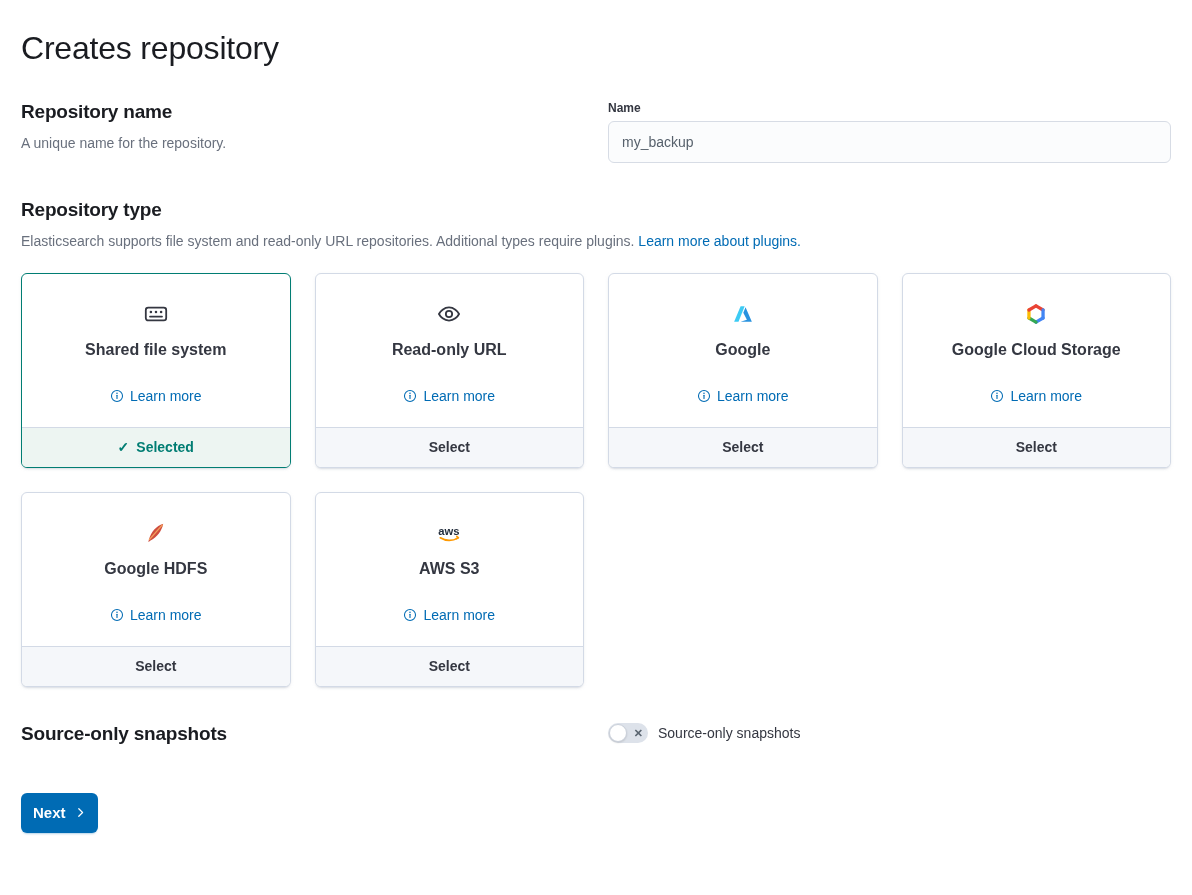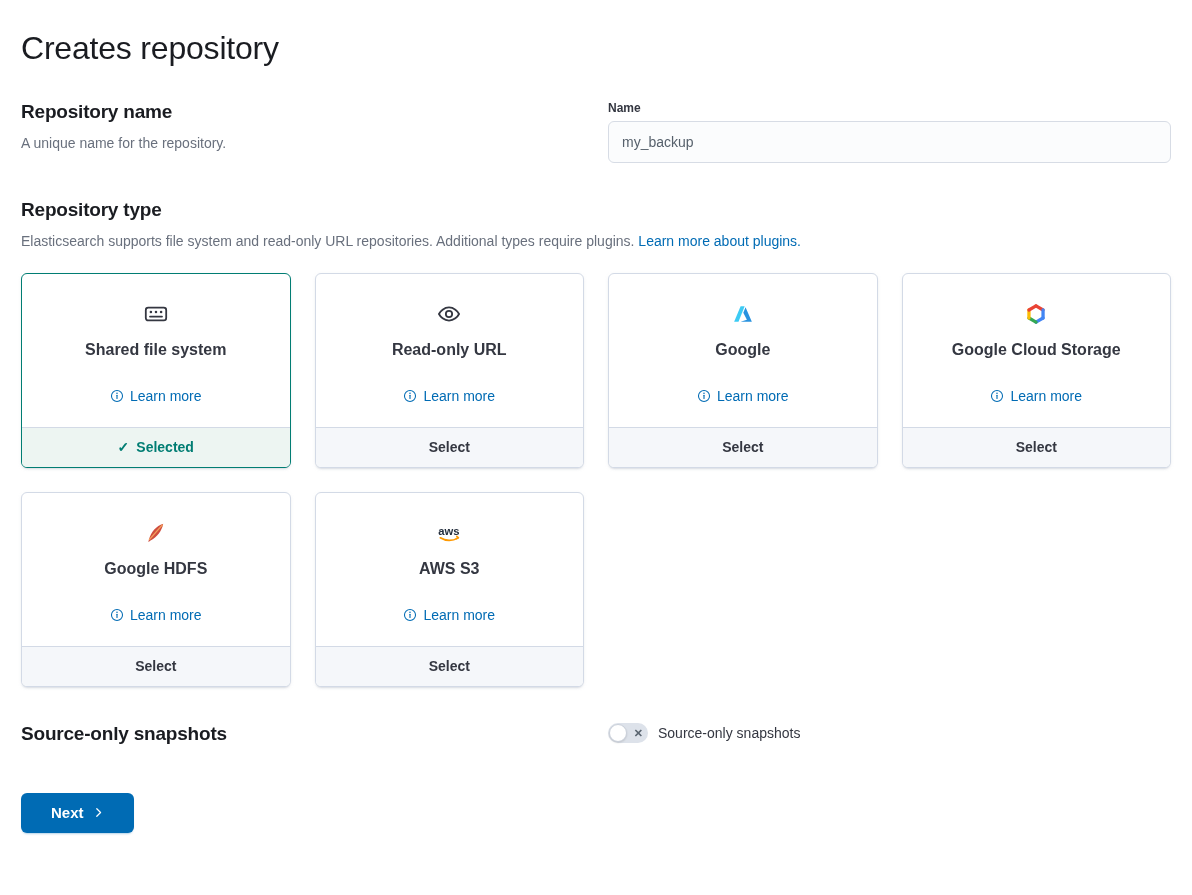--- a/index.html
+++ b/index.html
@@ -37,21 +37,21 @@
 
   .source-row { align-items: flex-start; }
   .toggle-wrap { display: flex; align-items: center; gap: 10px; }
   .switch { position: relative; width: 40px; height: 20px; background: #dde2ea; border-radius: 10px; flex: none; cursor: pointer; }
   .switch-knob { position: absolute; left: 1px; top: 1px; width: 18px; height: 18px; border-radius: 50%;
                  background: #fff; border: 1px solid #cad0da; box-shadow: 0 1px 2px rgba(0,0,0,.12); }
   .switch-x { position: absolute; right: 5px; top: 50%; transform: translateY(-50%); font-size: 11px; line-height: 1;
               color: #5a6570; font-weight: 700; }
   .toggle-label { font-size: 14px; color: #343741; cursor: pointer; }
 
-  .next-btn { margin-top: 2px; display: inline-flex; align-items: center; gap: 9px; height: 40px; padding: 0 30px;
+  .next-btn { margin-top: 2px; display: inline-flex; align-items: center; gap: 9px; height: 40px; padding: 0 12px;
               background: #006bb4; color: #fff; font-family: inherit; font-size: 15px; font-weight: 600;
               border: none; border-radius: 6px; cursor: pointer; box-shadow: 0 2px 2px -1px rgba(0,107,180,.3); }
 </style>
 </head>
 <body>
 
 <div class="page">
 
   <h1 class="page-title">Creates repository</h1>
 

